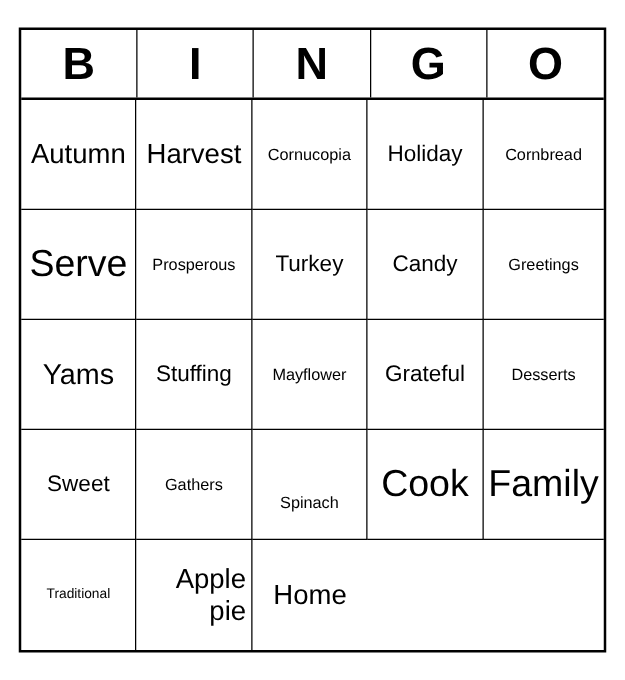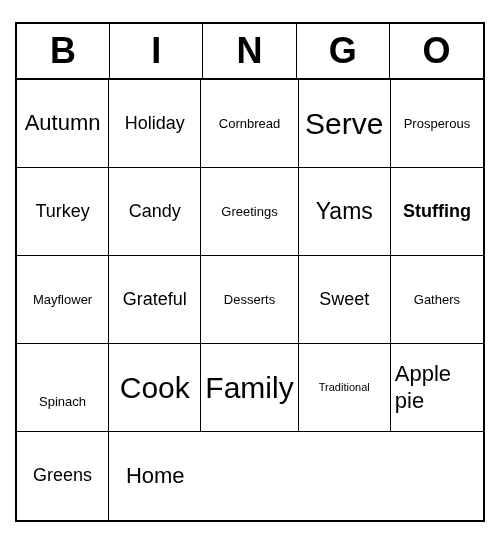--- a/index.html
+++ b/index.html
@@ -47,21 +47,21 @@
       grid-template-columns: repeat(5, 1fr);
       grid-template-rows: repeat(5, 88px);
     }
 
     .bingo-cell {
       border-right: 1px solid #000;
       border-bottom: 1px solid #000;
       display: flex;
       justify-content: center;
       align-items: center;
-      text-align: left;
+      text-align: right;
       padding: 4px;
       line-height: 1.2;
     }
 
     .bingo-cell:last-child,
     .bingo-cell:nth-child(5n) {
       border-right: none;
     }
 
     .bingo-grid .bingo-cell:nth-child(n+21) {
@@ -83,20 +83,26 @@
       <div class="bingo-header-cell">I</div>
       <div class="bingo-header-cell">N</div>
       <div class="bingo-header-cell">G</div>
       <div class="bingo-header-cell">O</div>
     </div>
   <div class="bingo-grid">
   <div class="bingo-cell">
         <span style="font-size: 22px;">Autumn</span>
       </div>
       <div class="bingo-cell">
+        <span style="font-size: 22px;">Harvest</span>
+      </div>
+      <div class="bingo-cell">
+        <span style="font-size: 13px;">Cornucopia</span>
+      </div>
+      <div class="bingo-cell">
         <span style="font-size: 18px;">Holiday</span>
       </div>
       <div class="bingo-cell">
         <span style="font-size: 13px;">Cornbread</span>
       </div>
       <div class="bingo-cell">
         <span style="font-size: 30px;">Serve</span>
       </div>
       <div class="bingo-cell">
         <span style="font-size: 13px;">Prosperous</span>
@@ -107,21 +113,21 @@
       <div class="bingo-cell">
         <span style="font-size: 18px;">Candy</span>
       </div>
       <div class="bingo-cell">
         <span style="font-size: 13px;">Greetings</span>
       </div>
       <div class="bingo-cell">
         <span style="font-size: 23px;">Yams</span>
       </div>
       <div class="bingo-cell">
-        <span style="font-size: 18px; font-weight: bold;">Stuffing</span>
+        <span style="font-size: 18px;">Stuffing</span>
       </div>
       <div class="bingo-cell">
         <span style="font-size: 13px;">Mayflower</span>
       </div>
       <div class="bingo-cell">
         <span style="font-size: 18px;">Grateful</span>
       </div>
       <div class="bingo-cell">
         <span style="font-size: 13px;">Desserts</span>
       </div>
@@ -140,19 +146,16 @@
       <div class="bingo-cell">
         <span style="font-size: 30px;">Family</span>
       </div>
       <div class="bingo-cell">
         <span style="font-size: 11px;">Traditional</span>
       </div>
       <div class="bingo-cell">
         <span style="font-size: 22px;">Apple pie</span>
       </div>
       <div class="bingo-cell">
-        <span style="font-size: 18px;">Greens</span>
-      </div>
-      <div class="bingo-cell">
         <span style="font-size: 22px;">Home</span>
       </div>
     </div>
 </div>
 
 </body></html>

